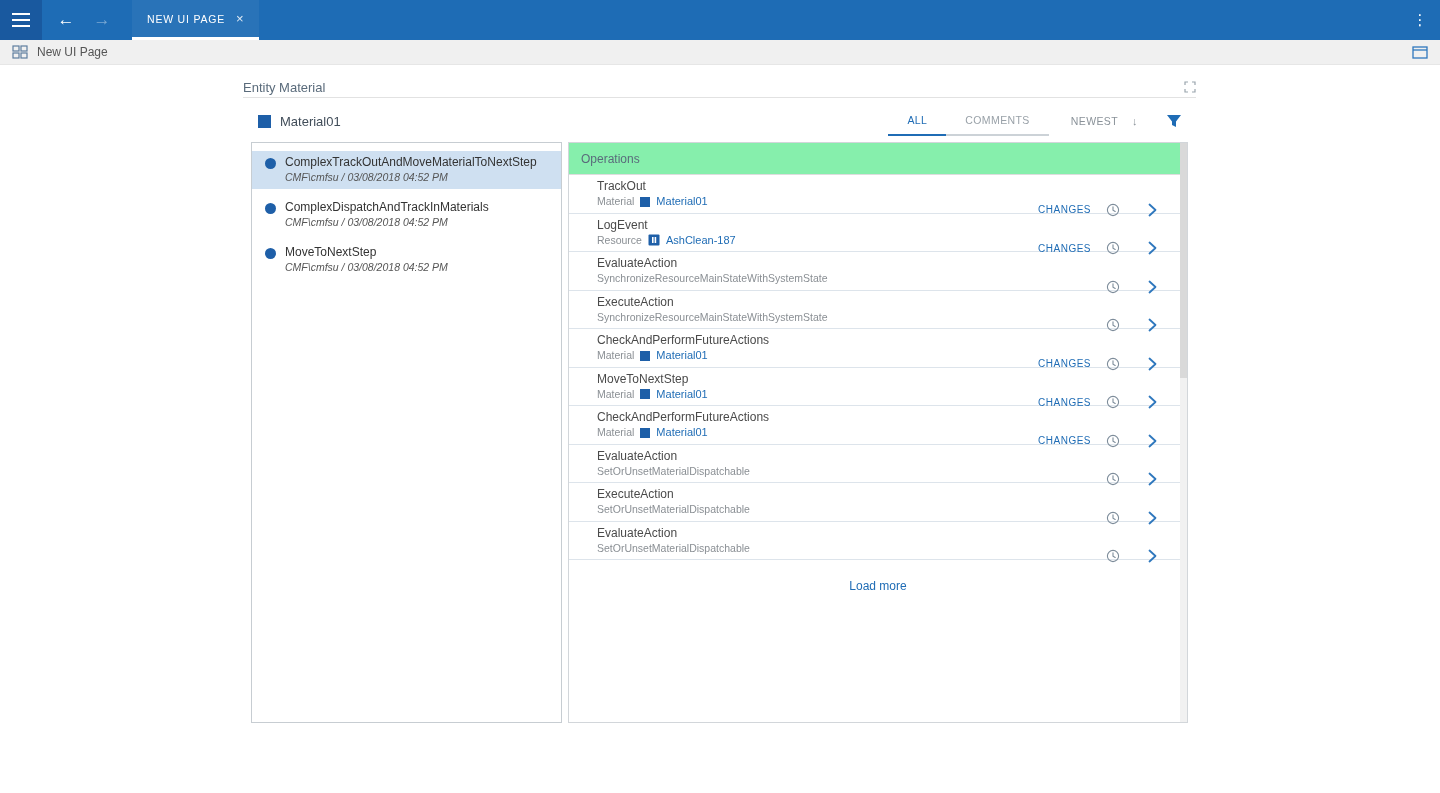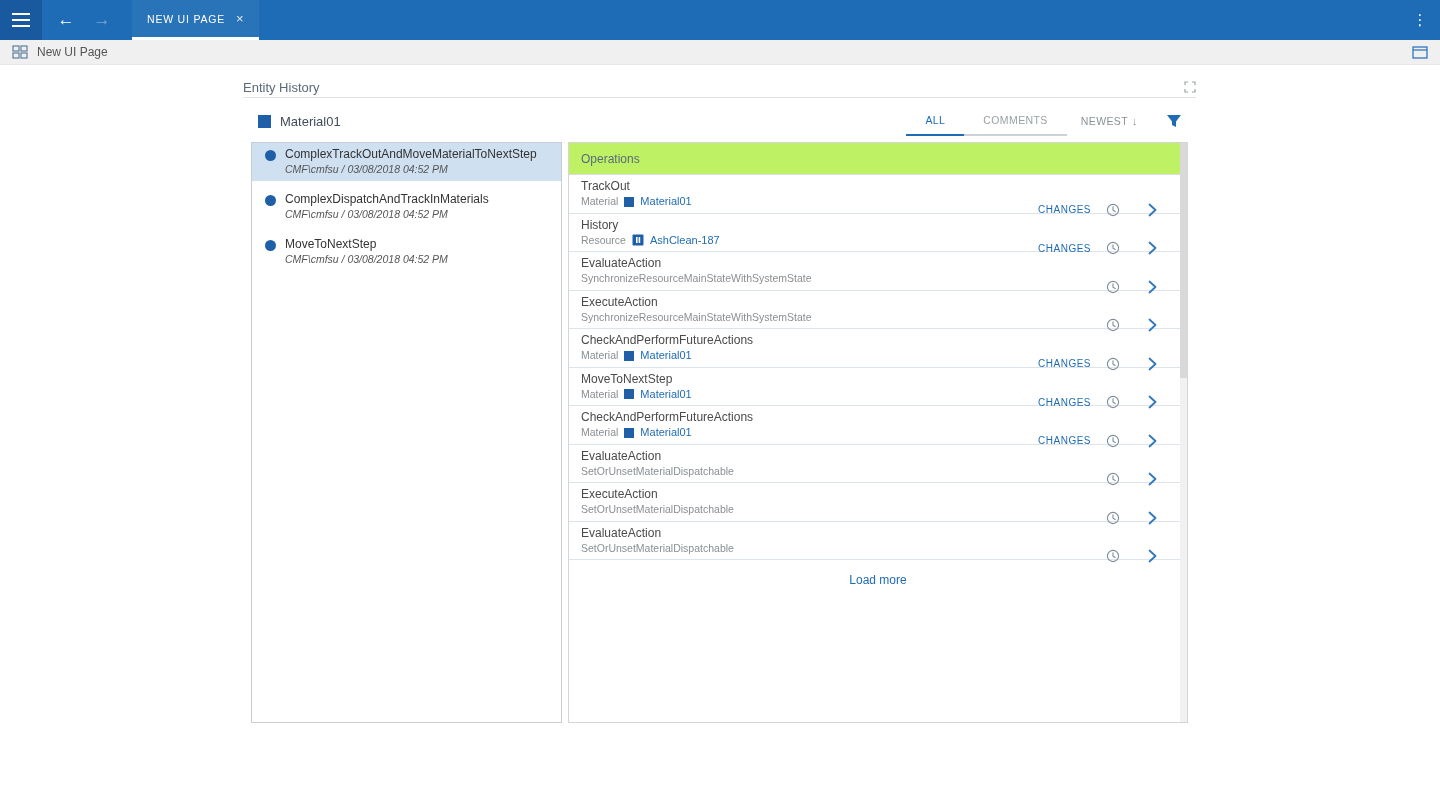--- a/index.html
+++ b/index.html
@@ -48,59 +48,59 @@
     display:flex; justify-content:space-between; align-items:center; }
   .entity-left { display:flex; align-items:center; gap:9px; margin-left:15px; }
   .entity-square { width:13px; height:13px; background:#1e5fa8; }
   .entity-name { font-size:13px; color:#414d59; }
 
   .view-controls { display:flex; align-items:center; }
   .view-tab { height:30px; display:flex; align-items:center; padding:0 19px;
     font-size:10.5px; letter-spacing:.4px; border-bottom:2px solid transparent; cursor:pointer; }
   .view-tab.active { color:#1f6cb5; border-bottom-color:#1f6cb5; }
   .view-tab.inactive { color:#99a1a8; border-bottom-color:#ccd2d7; }
-  .sort-control { margin-left:14px; display:flex; align-items:center; gap:4px;
+  .sort-control { margin-left:22px; display:flex; align-items:center; gap:14px;
     color:#8a9299; font-size:10.5px; letter-spacing:.4px; cursor:pointer; }
   .sort-arrow { font-size:11px; }
   .filter-btn { margin-left:28px; margin-right:14px; cursor:pointer; display:flex; align-items:center; }
 
   
   .left-panel { position:absolute; left:251px; top:77px; width:311px; height:581px;
-    border:1px solid #c7cdd2; background:#fff; overflow:hidden; }
+    border:1px solid #c7cdd2; background:#fff; padding-top:8px; overflow:hidden; }
   .timeline-item { display:flex; align-items:flex-start; height:38px; padding:4px 10px 4px 13px;
     margin-bottom:7px; cursor:pointer; }
   .timeline-item.selected { background:#cfe0f1; }
   .tl-dot { width:11px; height:11px; border-radius:50%; background:#1e5fa8;
     margin:3px 9px 0 0; flex:none; }
   .tl-title { font-size:12px; color:#333; line-height:15px; white-space:nowrap; }
   .tl-meta { font-size:10.5px; color:#555; font-style:italic; line-height:14px; white-space:nowrap; }
 
   
   .right-panel { position:absolute; left:568px; top:77px; width:620px; height:581px;
     border:1px solid #d2d6da; background:#fff; overflow:hidden; }
-  .ops-header { height:32px; background:#bef264; border-bottom:1px solid #dddddd;
+  .ops-header { height:32px; background:#86efac; border-bottom:1px solid #dddddd;
     display:flex; align-items:center; padding-left:12px; font-size:12px; color:#5a6b7b; }
   .op-row { display:flex; align-items:center; height:38.5px;
     border-bottom:1px solid #dde4eb; padding:0 18px 0 12px; cursor:pointer; }
-  .op-main { flex:1; min-width:0; }
+  .op-main { flex:1; min-width:0;margin-left:16px; }
   .op-title { font-size:12px; color:#4a4a4a; line-height:14px; white-space:nowrap; }
   .op-sub { font-size:10.5px; color:#8a8f94; line-height:13px; margin-top:2px;
     display:flex; align-items:center; gap:6px; white-space:nowrap; }
   .chip { width:10px; height:10px; flex:none; display:inline-block; }
   .chip-material { background:#1e5fa8; }
   .chip-resource { width:12px; height:12px; }
   .chip-resource svg { display:block; }
   .op-entlink { color:#1f6cb5; font-size:11px; text-decoration:none; cursor:pointer; }
   .op-actions { display:flex; align-items:center; flex:none;margin-top:32px; }
   .op-changes { width:90px; text-align:right; font-size:10px; letter-spacing:.5px;
     color:#1f6cb5; text-decoration:none; cursor:pointer; }
   .op-changes.invisible { visibility:hidden; }
   .op-clock { width:44px; display:flex; justify-content:center; cursor:pointer; }
   .op-chevron { width:34px; display:flex; justify-content:center; cursor:pointer; }
-  .load-more { text-align:center; margin-top:13px; font-size:12px; color:#1f6cb5; cursor:pointer; }
+  .load-more { text-align:center; margin-top:19px; font-size:12px; color:#1f6cb5; cursor:pointer; }
 
   .scroll-track { position:absolute; top:0; right:0; width:7px; height:579px; background:#f1f1f1; }
   .scroll-thumb { position:absolute; top:0; right:0; width:7px; height:235px; background:#d9d9d9; }
 </style>
 </head>
 <body>
 
 <div class="topbar">
   <div class="hamburger-btn">
     <span class="hamburger-lines">
@@ -136,21 +136,21 @@
     <svg width="16" height="13" viewBox="0 0 16 13" fill="none" stroke="#2e77bd" stroke-width="1.3">
       <rect x="1" y="1" width="14" height="11"></rect>
         <line x1="1" y1="4" x2="15" y2="4"></line>
     </svg>
   </span>
 </div>
 
 <div class="content">
 
   <div class="page-header">
-    <span class="page-title">Entity History</span>
+    <span class="page-title">Entity Material</span>
     <span class="expand-btn">
       <svg width="12" height="12" viewBox="0 0 12 12" fill="none" stroke="#9aa5ad" stroke-width="1.2">
         <path d="M1 4 V1 H4 M8 1 H11 V4 M11 8 V11 H8 M4 11 H1 V8"></path>
       </svg>
     </span>
   </div>
 
   <div class="divider"></div>
 
   <div class="entity-row">
@@ -227,21 +227,21 @@
       </span>
       <span class="op-chevron">
         <svg width="9" height="14" viewBox="0 0 9 14">
           <path d="M1.5 1.5 L7.5 7 L1.5 12.5" fill="none" stroke="#2e77bd" stroke-width="1.8" stroke-linecap="round" stroke-linejoin="round"></path>
         </svg>
       </span>
     </div>
   </div>
         <div class="op-row">
     <div class="op-main">
-      <div class="op-title">History</div>
+      <div class="op-title">LogEvent</div>
       <div class="op-sub">
 
         <span class="op-entity" style="display:flex;align-items:center;gap:6px;">
           <span class="op-sublabel">Resource</span>
 
           <span class="chip chip-resource">
             <svg width="12" height="12" viewBox="0 0 12 12">
               <rect x="0.5" y="0.5" width="11" height="11" rx="1" fill="#1e5fa8"></rect>
               <rect x="4" y="3" width="1.6" height="6" fill="#ffffff"></rect>
               <rect x="6.6" y="3" width="1.6" height="6" fill="#ffffff"></rect>

